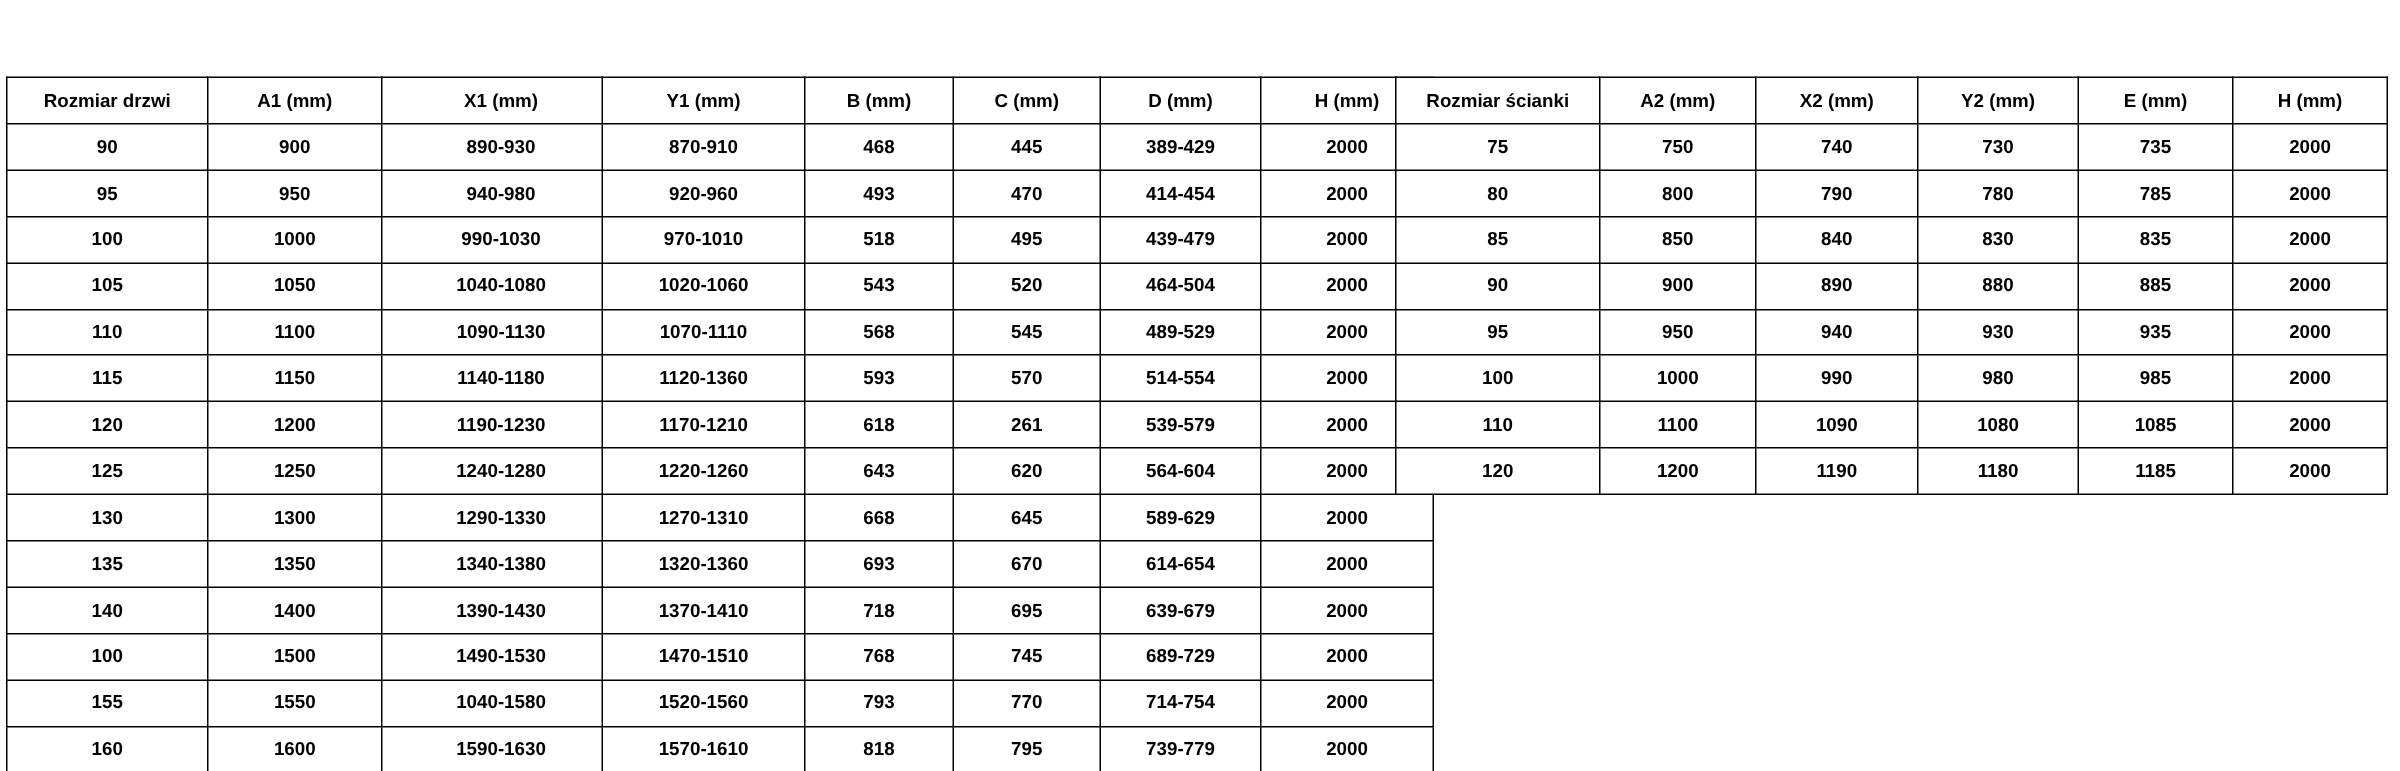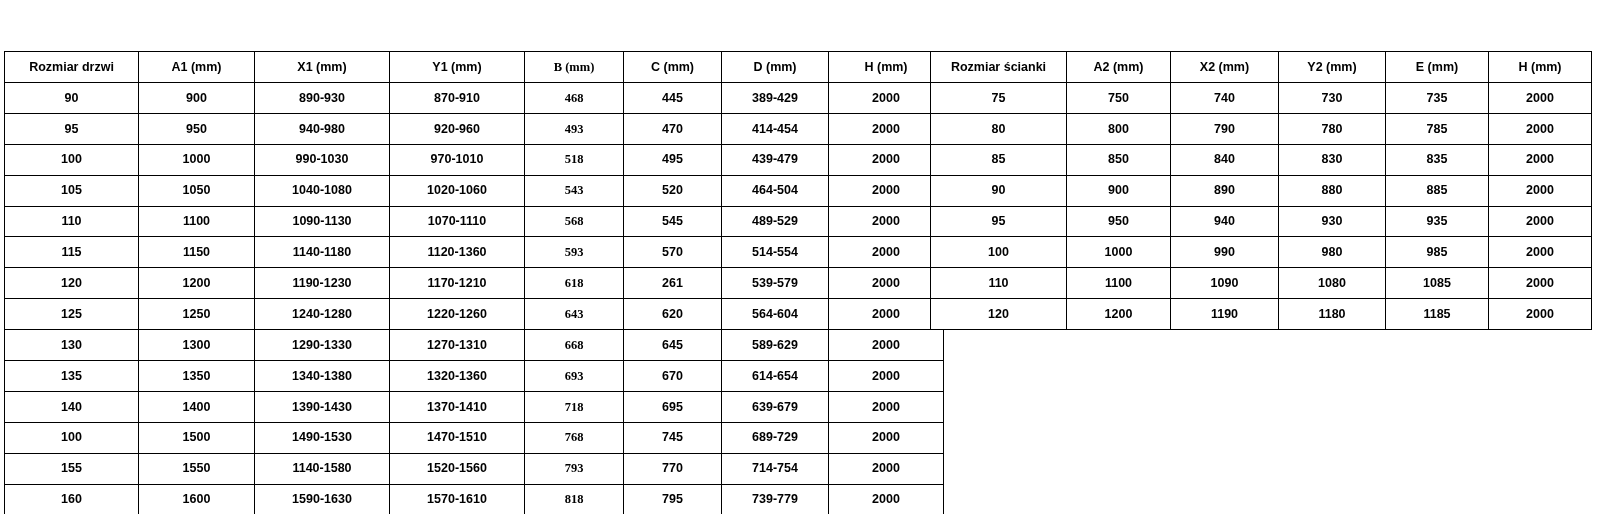--- a/index.html
+++ b/index.html
@@ -47,23 +47,23 @@
     font-weight: bold;
     height: 30px;
   }
   table.data td {
     font-weight: bold;
   }
 
   
   #doors-table th:nth-child(1), #doors-table td:nth-child(1) { width: 133px; }
   #doors-table th:nth-child(2), #doors-table td:nth-child(2) { width: 115px; }
-  #doors-table th:nth-child(3), #doors-table td:nth-child(3) { width: 134px; }
+  #doors-table th:nth-child(3), #doors-table td:nth-child(3) { width: 134px; padding-left: 12px; }
   #doors-table th:nth-child(4), #doors-table td:nth-child(4) { width: 134px; }
-  #doors-table th:nth-child(5), #doors-table td:nth-child(5) { width: 98px; font-family: Liberation Serif, serif; }
+  #doors-table th:nth-child(5), #doors-table td:nth-child(5) { width: 98px; }
   #doors-table th:nth-child(6), #doors-table td:nth-child(6) { width: 97px; }
   #doors-table th:nth-child(7), #doors-table td:nth-child(7) { width: 106px; }
   #doors-table th:nth-child(8), #doors-table td:nth-child(8) { width: 114px; }
 
   
   #walls-table th:nth-child(1), #walls-table td:nth-child(1) { width: 135px; }
   #walls-table th:nth-child(2), #walls-table td:nth-child(2) { width: 103px; }
   #walls-table th:nth-child(3), #walls-table td:nth-child(3) { width: 107px; }
   #walls-table th:nth-child(4), #walls-table td:nth-child(4) { width: 106px; }
   #walls-table th:nth-child(5), #walls-table td:nth-child(5) { width: 102px; }
@@ -205,21 +205,21 @@
             <td>1490-1530</td>
             <td>1470-1510</td>
             <td>768</td>
             <td>745</td>
             <td>689-729</td>
             <td>2000</td>
           </tr>
           <tr>
             <td>155</td>
             <td>1550</td>
-            <td>1140-1580</td>
+            <td>1040-1580</td>
             <td>1520-1560</td>
             <td>793</td>
             <td>770</td>
             <td>714-754</td>
             <td>2000</td>
           </tr>
           <tr>
             <td>160</td>
             <td>1600</td>
             <td>1590-1630</td>

